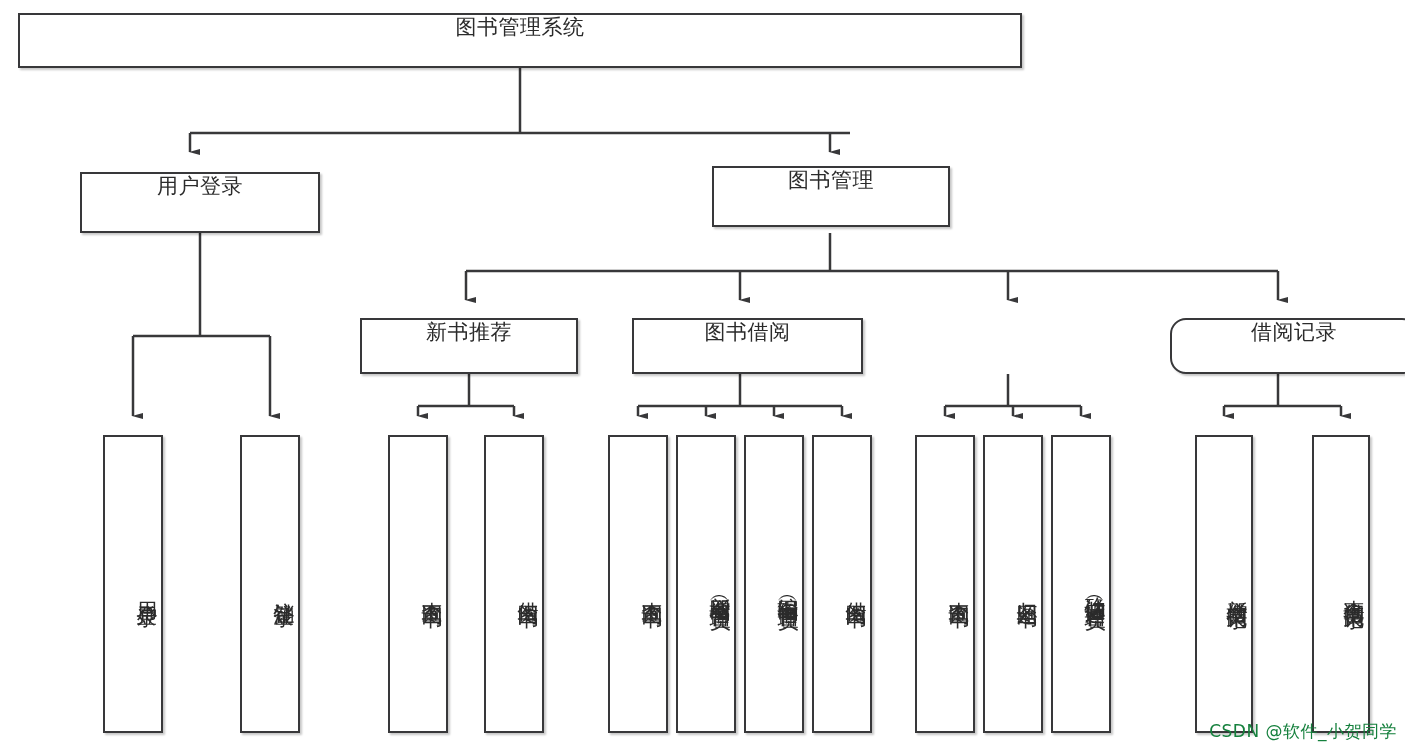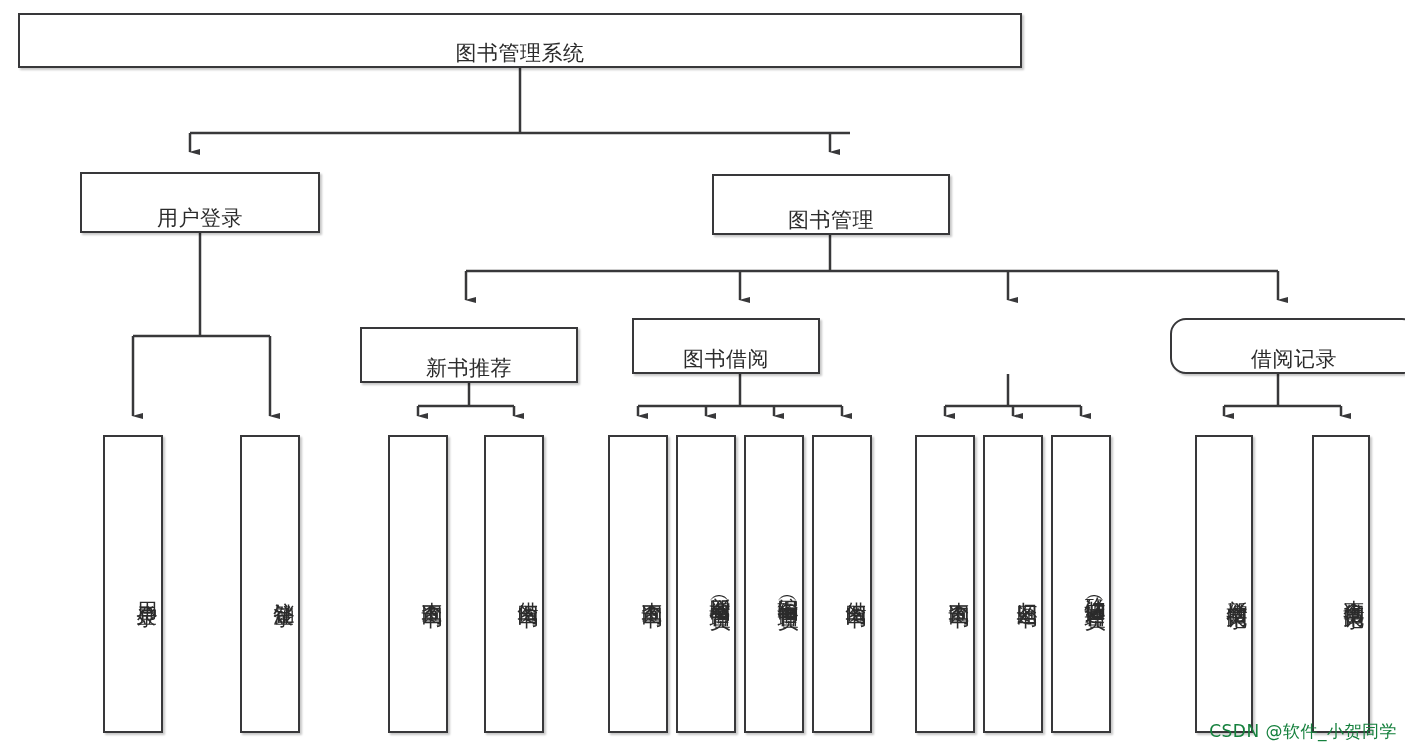--- a/index.html
+++ b/index.html
@@ -25,21 +25,21 @@
     height: 747px;
     pointer-events: none;
   }
   .node {
     position: absolute;
     box-sizing: border-box;
     background: #ffffff;
     border: 2px solid #38383a;
     box-shadow: 2px 2px 2px rgba(0,0,0,0.22);
     display: flex;
-    align-items: flex-end;
+    align-items: flex-start;
     justify-content: center;
     color: #2b2b2b;
   }
   .node.horiz {
     font-size: 21px;
     letter-spacing: 0.5px;
     line-height: 1.2;
   }
   .node.vert {
     writing-mode: vertical-rl;
@@ -119,28 +119,28 @@
     </g>
   </svg>
 
   <div class="node horiz" style="left:18px; top:13px; width:1004px; height:55px;">
     <span>图书管理系统</span>
   </div>
 
   <div class="node horiz" style="left:80px; top:172px; width:240px; height:61px;">
     <span>用户登录</span>
   </div>
-  <div class="node horiz" style="left:712px; top:174px; width:238px; height:61px;">
+  <div class="node horiz" style="left:712px; top:166px; width:238px; height:61px;">
     <span>图书管理</span>
   </div>
 
-  <div class="node horiz" style="left:360px; top:318px; width:218px; height:56px;margin-top:9px;">
+  <div class="node horiz" style="left:360px; top:318px; width:218px; height:56px;">
     <span>新书推荐</span>
   </div>
-  <div class="node horiz" style="left:632px; top:318px; width:188px; height:56px;">
+  <div class="node horiz" style="left:632px; top:318px; width:231px; height:56px;">
     <span>图书借阅</span>
   </div>
   <div class="node horiz" style="left:1170px; top:318px; width:248px; height:56px;border-radius:16px;">
     <span>借阅记录</span>
   </div>
 
   <div class="node vert" style="left:103px; top:435px; width:60px; height:298px;">
     <span>用户登录</span>
   </div>
   <div class="node vert" style="left:240px; top:435px; width:60px; height:298px;">

